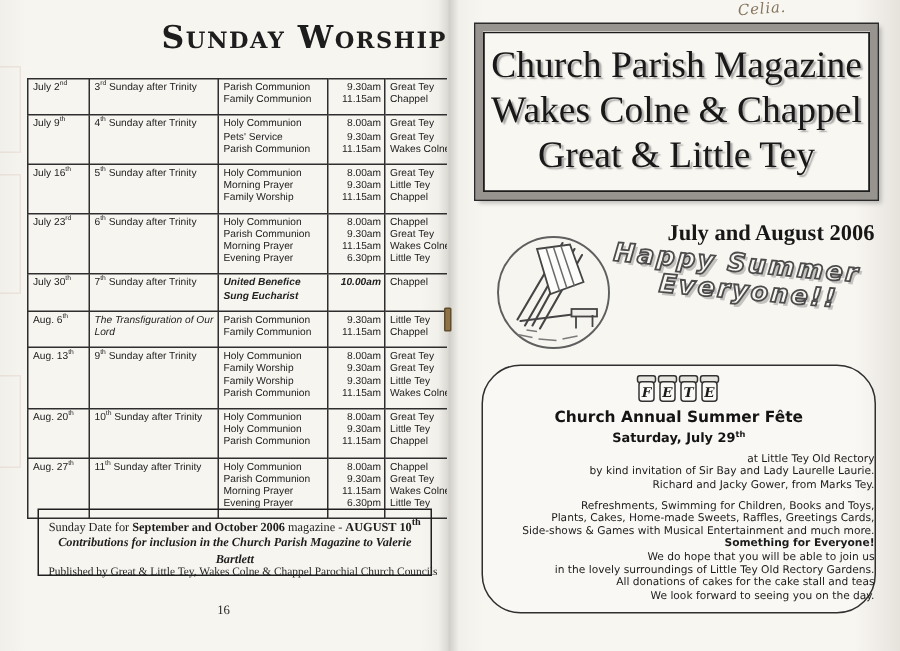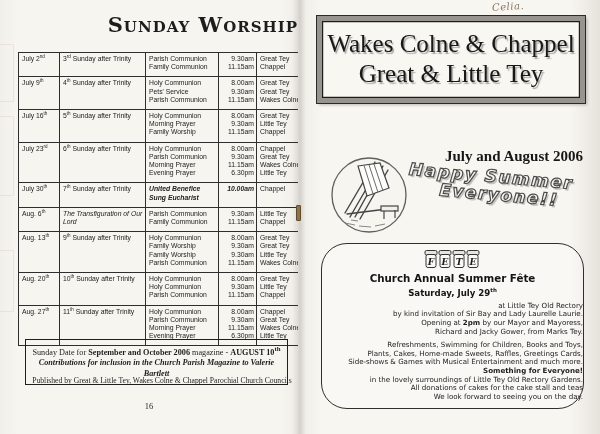--- a/index.html
+++ b/index.html
@@ -259,20 +259,21 @@
 
   <div class="published">Published by Great &amp; Little Tey, Wakes Colne &amp; Chappel Parochial Church Councils</div>
   <div class="pagenum">16</div>
 
   <div class="page page-right"></div>
 
   <div class="hand-note">Celia.</div>
 
   <div class="title-box">
     <div>
+        <div class="mag-title-line">Church Parish Magazine</div>
         <div class="mag-title-line">Wakes Colne &amp; Chappel</div>
         <div class="mag-title-line">Great &amp; Little Tey</div>
       </div>
   </div>
 
   <div class="issue-date">July and August 2006</div>
 
   <svg class="deckchair" width="84" height="84" viewBox="0 0 84 84">
     <circle cx="42" cy="44" r="37" fill="#f7f5f0" stroke="#5f5f5f" stroke-width="1.3"></circle>
     <g stroke="#454545" stroke-width="1.4" fill="none" stroke-linecap="round">
@@ -326,28 +327,28 @@
         <text x="35" y="15.5">T</text>
         <text x="49" y="15.5">E</text>
       </g>
     </svg>
     <div class="fete-title">Church Annual Summer Fête</div>
     <div class="fete-date"><span>Saturday, July 29</span><sup>th</sup></div>
     <div class="fete-text">
         <div class="fete-par">
           <div><span>at Little Tey Old Rectory</span></div>
           <div><span>by kind invitation of Sir Bay and Lady Laurelle Laurie.</span></div>
-          <div><span>Opening at </span><span class="b">2pm</span><span> by our Mayor and Mayoress,</span></div>
           <div><span>Richard and Jacky Gower, from Marks Tey.</span></div>
         </div>
         <div class="fete-par">
           <div><span>Refreshments, Swimming for Children, Books and Toys,</span></div>
           <div><span>Plants, Cakes, Home-made Sweets, Raffles, Greetings Cards,</span></div>
           <div><span>Side-shows &amp; Games with Musical Entertainment and much more.</span></div>
           <div><span class="b">Something for Everyone!</span></div>
+          <div><span>We do hope that you will be able to join us</span></div>
           <div><span>in the lovely surroundings of Little Tey Old Rectory Gardens.</span></div>
           <div><span>All donations of cakes for the cake stall and teas</span></div>
           <div><span>We look forward to seeing you on the day.</span></div>
         </div>
       </div>
   </div>
 
   <div class="spine"></div>
   <div class="staple"></div>
 </div>

